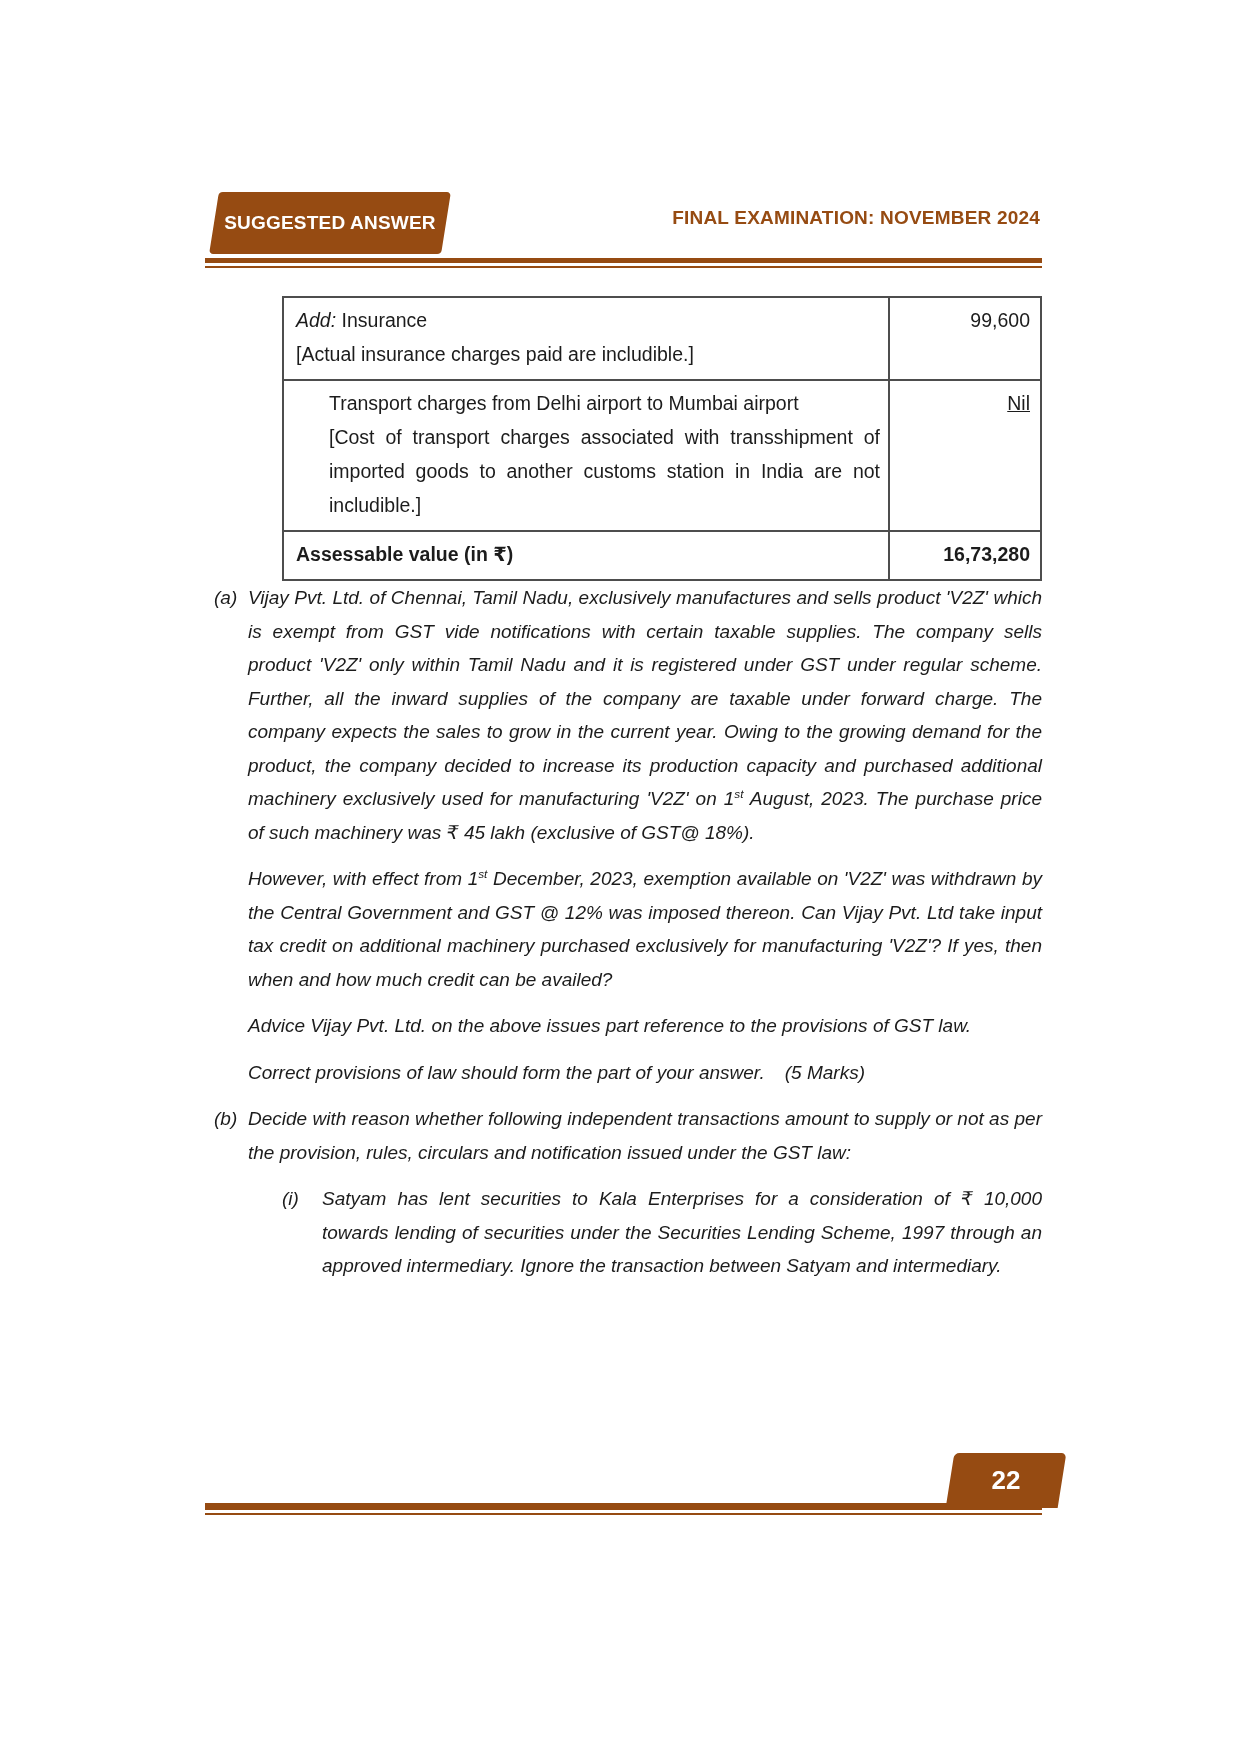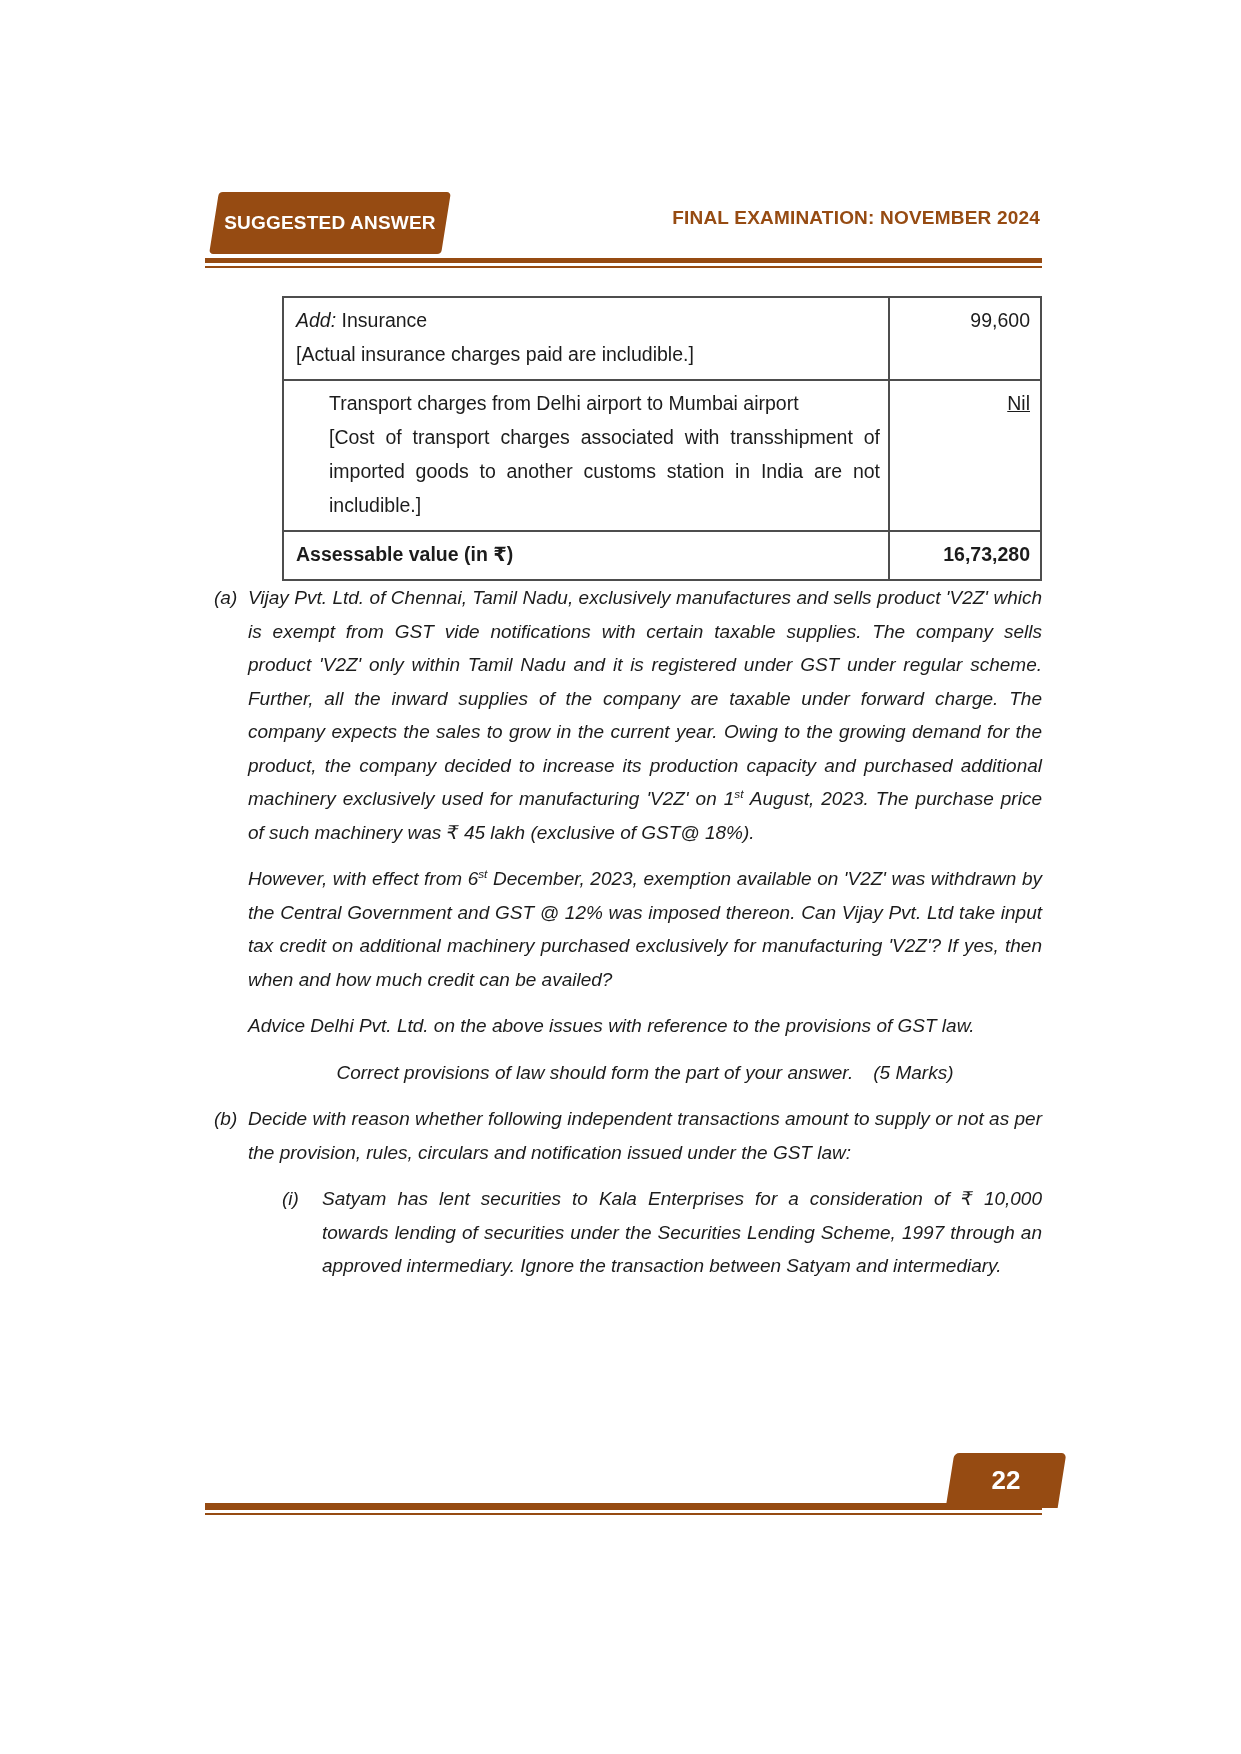--- a/index.html
+++ b/index.html
@@ -104,21 +104,21 @@
   .para {
     font-size: 19px;
     font-style: italic;
     line-height: 33.5px;
     margin-bottom: 13px;
     text-align: justify;
   }
   .para sup { font-size: 0.62em; line-height: 0; vertical-align: super; }
   .marks-line {
     display: flex;
-    justify-content: center;
+    justify-content: flex-start;
     align-items: baseline;
     font-size: 19px;
     font-style: italic;
     line-height: 33.5px;
     margin-bottom: 13px;
   }
   .marks-line .marks { font-weight: normal; white-space: nowrap; padding-left: 20px; }
 
   .sub-item { display: flex; align-items: flex-start; margin-left: 34px; margin-top: 2px; }
   .sub-item-label {
@@ -187,22 +187,22 @@
           <td class="val bold">16,73,280</td>
         </tr>
       </tbody>
     </table>
 
 
     <div class="part">
       <div class="part-label">(a)</div>
       <div class="part-body">
         <p class="para"><span>Vijay Pvt. Ltd. of Chennai, Tamil Nadu, exclusively manufactures and sells product 'V2Z' which is exempt from GST vide notifications with certain taxable supplies. The company sells product 'V2Z' only within Tamil Nadu and it is registered under GST under regular scheme. Further, all the inward supplies of the company are taxable under forward charge. The company expects the sales to grow in the current year. Owing to the growing demand for the product, the company decided to increase its production capacity and purchased additional machinery exclusively used for manufacturing 'V2Z' on 1</span><sup>st</sup><span> August, 2023. The purchase price of such machinery was ₹ 45 lakh (exclusive of GST@ 18%).</span></p>
-        <p class="para"><span>However, with effect from 6</span><sup>st</sup><span> December, 2023, exemption available on 'V2Z' was withdrawn by the Central Government and GST @ 12% was imposed thereon. Can Vijay Pvt. Ltd take input tax credit on additional machinery purchased exclusively for manufacturing 'V2Z'? If yes, then when and how much credit can be availed?</span></p>
-        <p class="para">Advice Delhi Pvt. Ltd. on the above issues with reference to the provisions of GST law.</p>
+        <p class="para"><span>However, with effect from 1</span><sup>st</sup><span> December, 2023, exemption available on 'V2Z' was withdrawn by the Central Government and GST @ 12% was imposed thereon. Can Vijay Pvt. Ltd take input tax credit on additional machinery purchased exclusively for manufacturing 'V2Z'? If yes, then when and how much credit can be availed?</span></p>
+        <p class="para">Advice Vijay Pvt. Ltd. on the above issues part reference to the provisions of GST law.</p>
         <div class="marks-line">
           <span>Correct provisions of law should form the part of your answer.</span>
           <span class="marks">(5 Marks)</span>
         </div>
       </div>
     </div>
 
     <div class="part">
       <div class="part-label">(b)</div>
       <div class="part-body">

